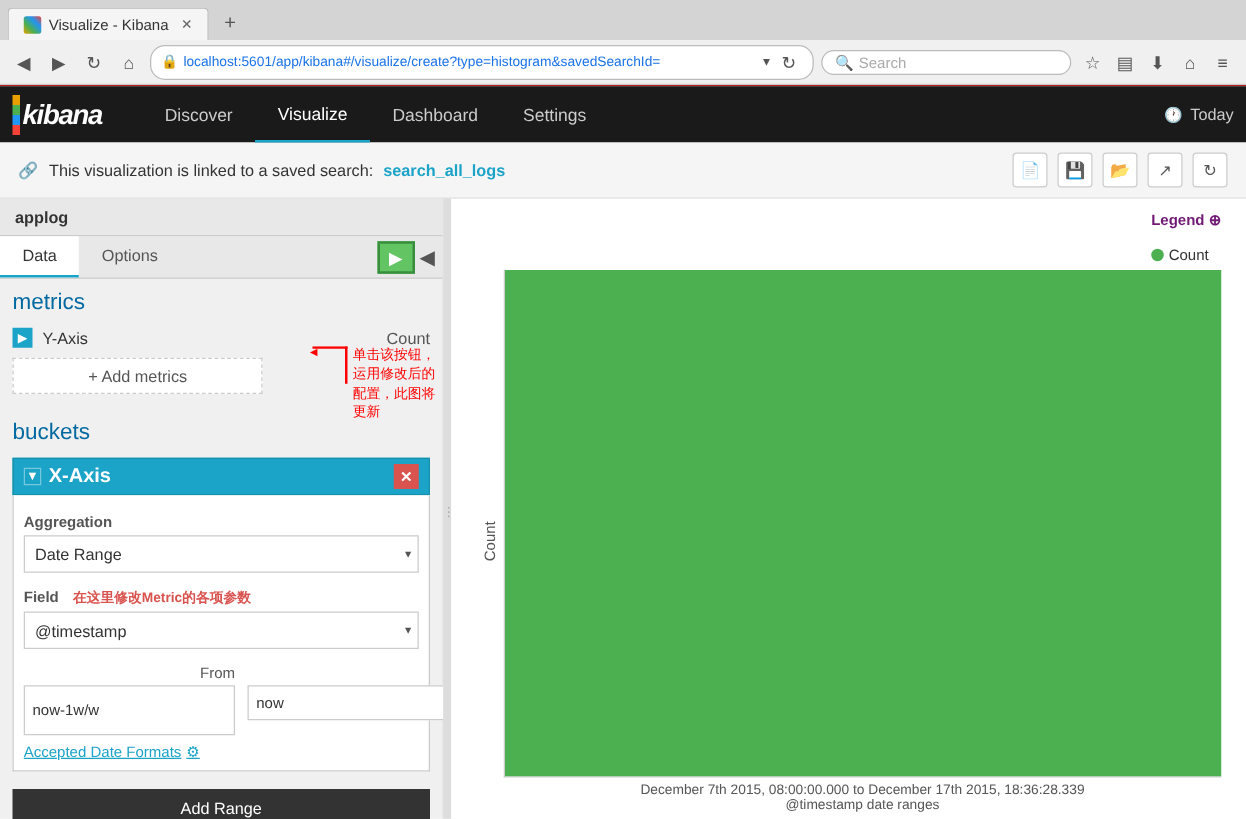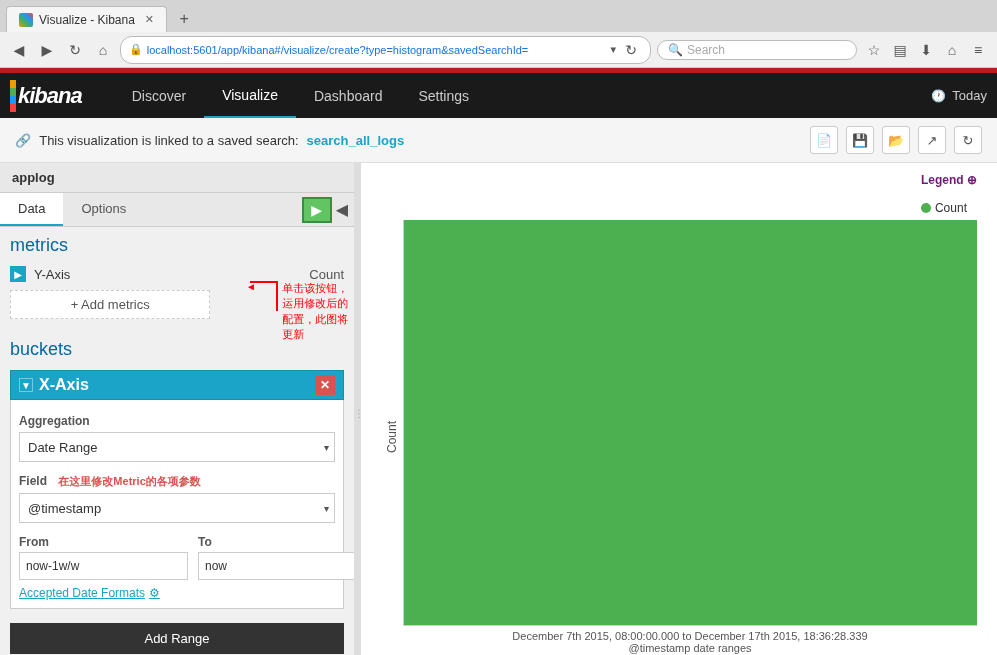--- a/index.html
+++ b/index.html
@@ -1,19 +1,19 @@
 <!DOCTYPE html>
 <html><head>
   <meta charset="utf-8">
   <style>
     * { margin: 0; padding: 0; box-sizing: border-box; }
     body { font-family: Arial, sans-serif; font-size: 13px; background: #f5f5f5; width: 997px; height: 655px; overflow: hidden; }
 
     
-    .browser-chrome { background: #e8e8e8; border-bottom: 5px solid #b91c1c; }
+    .browser-chrome { background: #e8e8e8; border-bottom: 1px solid #b91c1c; }
     .tab-bar { display: flex; align-items: center; padding: 6px 0 0 6px; background: #d4d4d4; height: 32px; }
     .tab { display: flex; align-items: center; background: #f5f5f5; border: 1px solid #bbb; border-bottom: none; border-radius: 4px 4px 0 0; padding: 4px 12px; font-size: 12px; color: #333; gap: 6px; height: 26px; }
     .tab-favicon { width: 14px; height: 14px; background: linear-gradient(45deg, #e8a000, #4caf50, #2196f3, #f44336); border-radius: 2px; display: inline-block; }
     .tab-close { cursor: pointer; color: #666; font-size: 11px; margin-left: 4px; }
     .new-tab { width: 26px; height: 26px; display: flex; align-items: center; justify-content: center; font-size: 16px; color: #555; cursor: pointer; margin-left: 4px; }
 
     .address-bar { display: flex; align-items: center; padding: 4px 8px; gap: 6px; background: #f0f0f0; border-bottom: 1px solid #ccc; height: 36px; }
     .nav-btn { width: 22px; height: 22px; display: flex; align-items: center; justify-content: center; color: #555; font-size: 14px; cursor: pointer; background: none; border: none; }
     .url-bar { flex: 1; display: flex; align-items: center; background: white; border: 1px solid #bbb; border-radius: 12px; padding: 2px 8px; font-size: 12px; color: #333; gap: 4px; }
     .url-text { flex: 1; font-size: 11px; color: #1a73e8; }
@@ -65,23 +65,23 @@
 
     .field-section { padding: 6px 0; }
     .field-label { font-size: 12px; color: #555; margin-bottom: 4px; font-weight: bold; }
     .field-annotation { color: #d9534f; font-size: 11px; margin-left: 8px; }
     .select-wrapper { position: relative; display: flex; align-items: center; }
     .field-select { width: 100%; padding: 5px 8px; border: 1px solid #ccc; background: white; font-size: 13px; color: #333; appearance: none; cursor: pointer; height: 30px; padding-right: 24px; }
     .select-arrow { position: absolute; right: 6px; color: #555; font-size: 10px; pointer-events: none; }
 
     .from-to-row { display: flex; gap: 10px; margin-top: 6px; }
     .from-to-group { flex: 1; }
-    .from-to-label { font-size: 12px; color: #555; margin-bottom: 3px; font-weight: bold; }
+    .from-to-label { font-size: 12px; color: #555; margin-bottom: 3px; font-weight: normal; text-align: right; }
     .from-input-wrap { display: flex; align-items: center; }
-    .from-input { flex: 1; padding: 4px 6px; border: 1px solid #ccc; background: white; font-size: 12px; color: #333; height: 28px; }
+    .from-input { flex: 1; padding: 4px 6px; border: 1px solid #ccc; background: white; font-size: 12px; color: #333; height: 40px; }
     .to-input-wrap { display: flex; align-items: center; }
     .to-input { flex: 1; padding: 4px 6px; border: 1px solid #ccc; background: white; font-size: 12px; color: #333; height: 28px; }
 
     .date-formats-link { color: #1ba3c8; font-size: 12px; cursor: pointer; display: flex; align-items: center; gap: 4px; margin-top: 6px; text-decoration: underline; }
 
     .add-range-btn { width: 100%; background: #333; color: white; border: none; padding: 8px; font-size: 13px; cursor: pointer; margin-top: 8px; }
     .advanced-link { text-align: right; font-size: 12px; color: #555; cursor: pointer; display: flex; align-items: center; justify-content: flex-end; gap: 4px; padding-top: 4px; }
 
     
     .resize-handle { width: 6px; background: #ddd; cursor: col-resize; display: flex; align-items: center; justify-content: center; }

